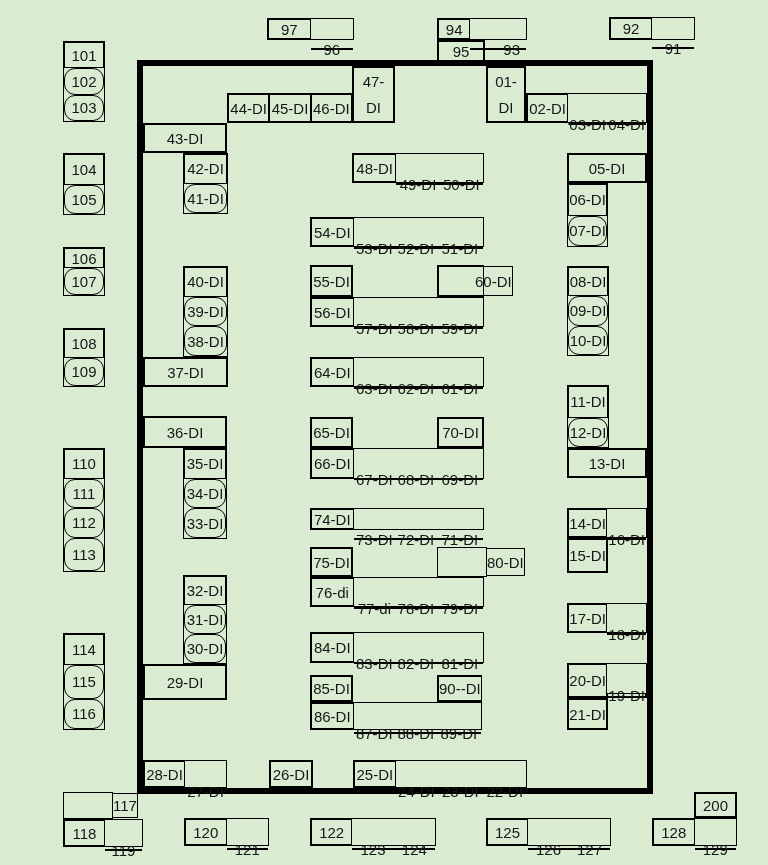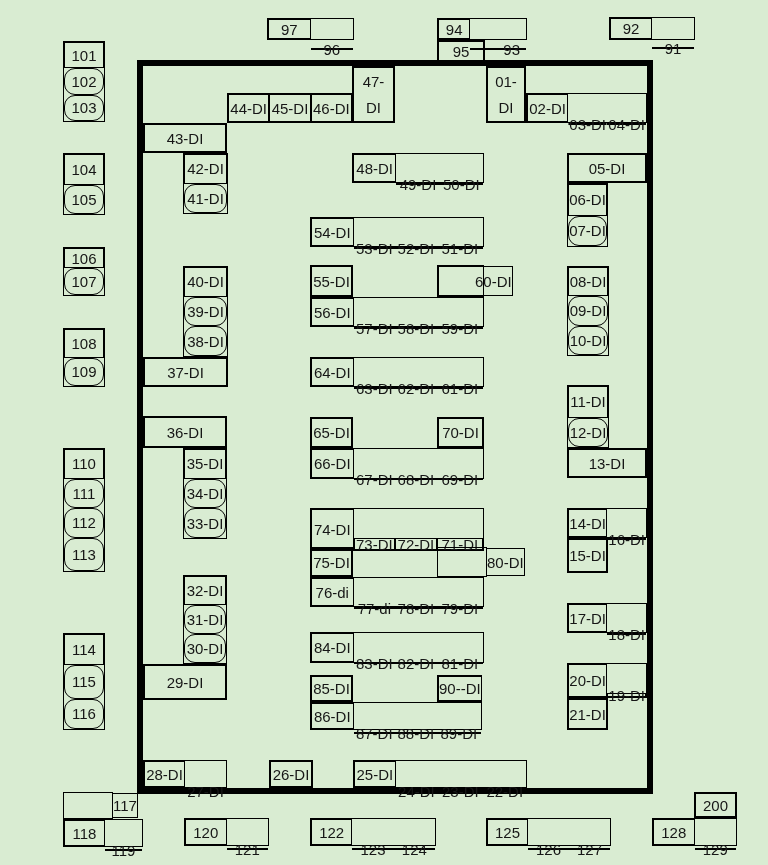--- a/index.html
+++ b/index.html
@@ -206,21 +206,21 @@
       </div>
       <div class="box row dividers" style="left: 437px; top: 417px; width: 47px; height: 31px; border: 1.5px solid rgb(0, 0, 0);">
         <div class="cell" style="border-color: rgb(0, 0, 0); border-width: 1.5px;">70-DI</div>
       </div>
       <div class="box row dividers" style="left: 310px; top: 448px; width: 174px; height: 31px; border: 1.5px solid rgb(0, 0, 0);">
         <div class="cell" style="border-color: rgb(0, 0, 0); border-width: 1.5px; flex-grow: 43;">66-DI</div>
         <div class="cell" style="border-color: rgb(0, 0, 0); border-width: 1.5px; flex-grow: 42;">67-DI</div>
         <div class="cell" style="border-color: rgb(0, 0, 0); border-width: 1.5px; flex-grow: 42;">68-DI</div>
         <div class="cell" style="border-color: rgb(0, 0, 0); border-width: 1.5px; flex-grow: 47;">69-DI</div>
       </div>
-      <div class="box row dividers" style="left: 310px; top: 508px; width: 174px; height: 43px; border: 1.5px solid rgb(0, 0, 0);">
+      <div class="box row dividers" style="left: 310px; top: 508px; width: 174px; height: 22px; border: 1.5px solid rgb(0, 0, 0);">
         <div class="cell" style="border-color: rgb(0, 0, 0); border-width: 1.5px; flex-grow: 43;">74-DI</div>
         <div class="cell" style="border-color: rgb(0, 0, 0); border-width: 1.5px; flex-grow: 42;">73-DI</div>
         <div class="cell" style="border-color: rgb(0, 0, 0); border-width: 1.5px; flex-grow: 42;">72-DI</div>
         <div class="cell" style="border-color: rgb(0, 0, 0); border-width: 1.5px; flex-grow: 47;">71-DI</div>
       </div>
       <div class="box row dividers" style="left: 310px; top: 547px; width: 43px; height: 30px; border: 1.5px solid rgb(0, 0, 0);">
         <div class="cell" style="border-color: rgb(0, 0, 0); border-width: 1.5px;">75-DI</div>
       </div>
       <div class="box row dividers" style="left: 437px; top: 547px; width: 47px; height: 30px; border: 1.5px solid rgb(0, 0, 0); padding-left: 48px;">
         <div class="cell" style="border-color: rgb(0, 0, 0); border-width: 1.5px;">80-DI</div>

